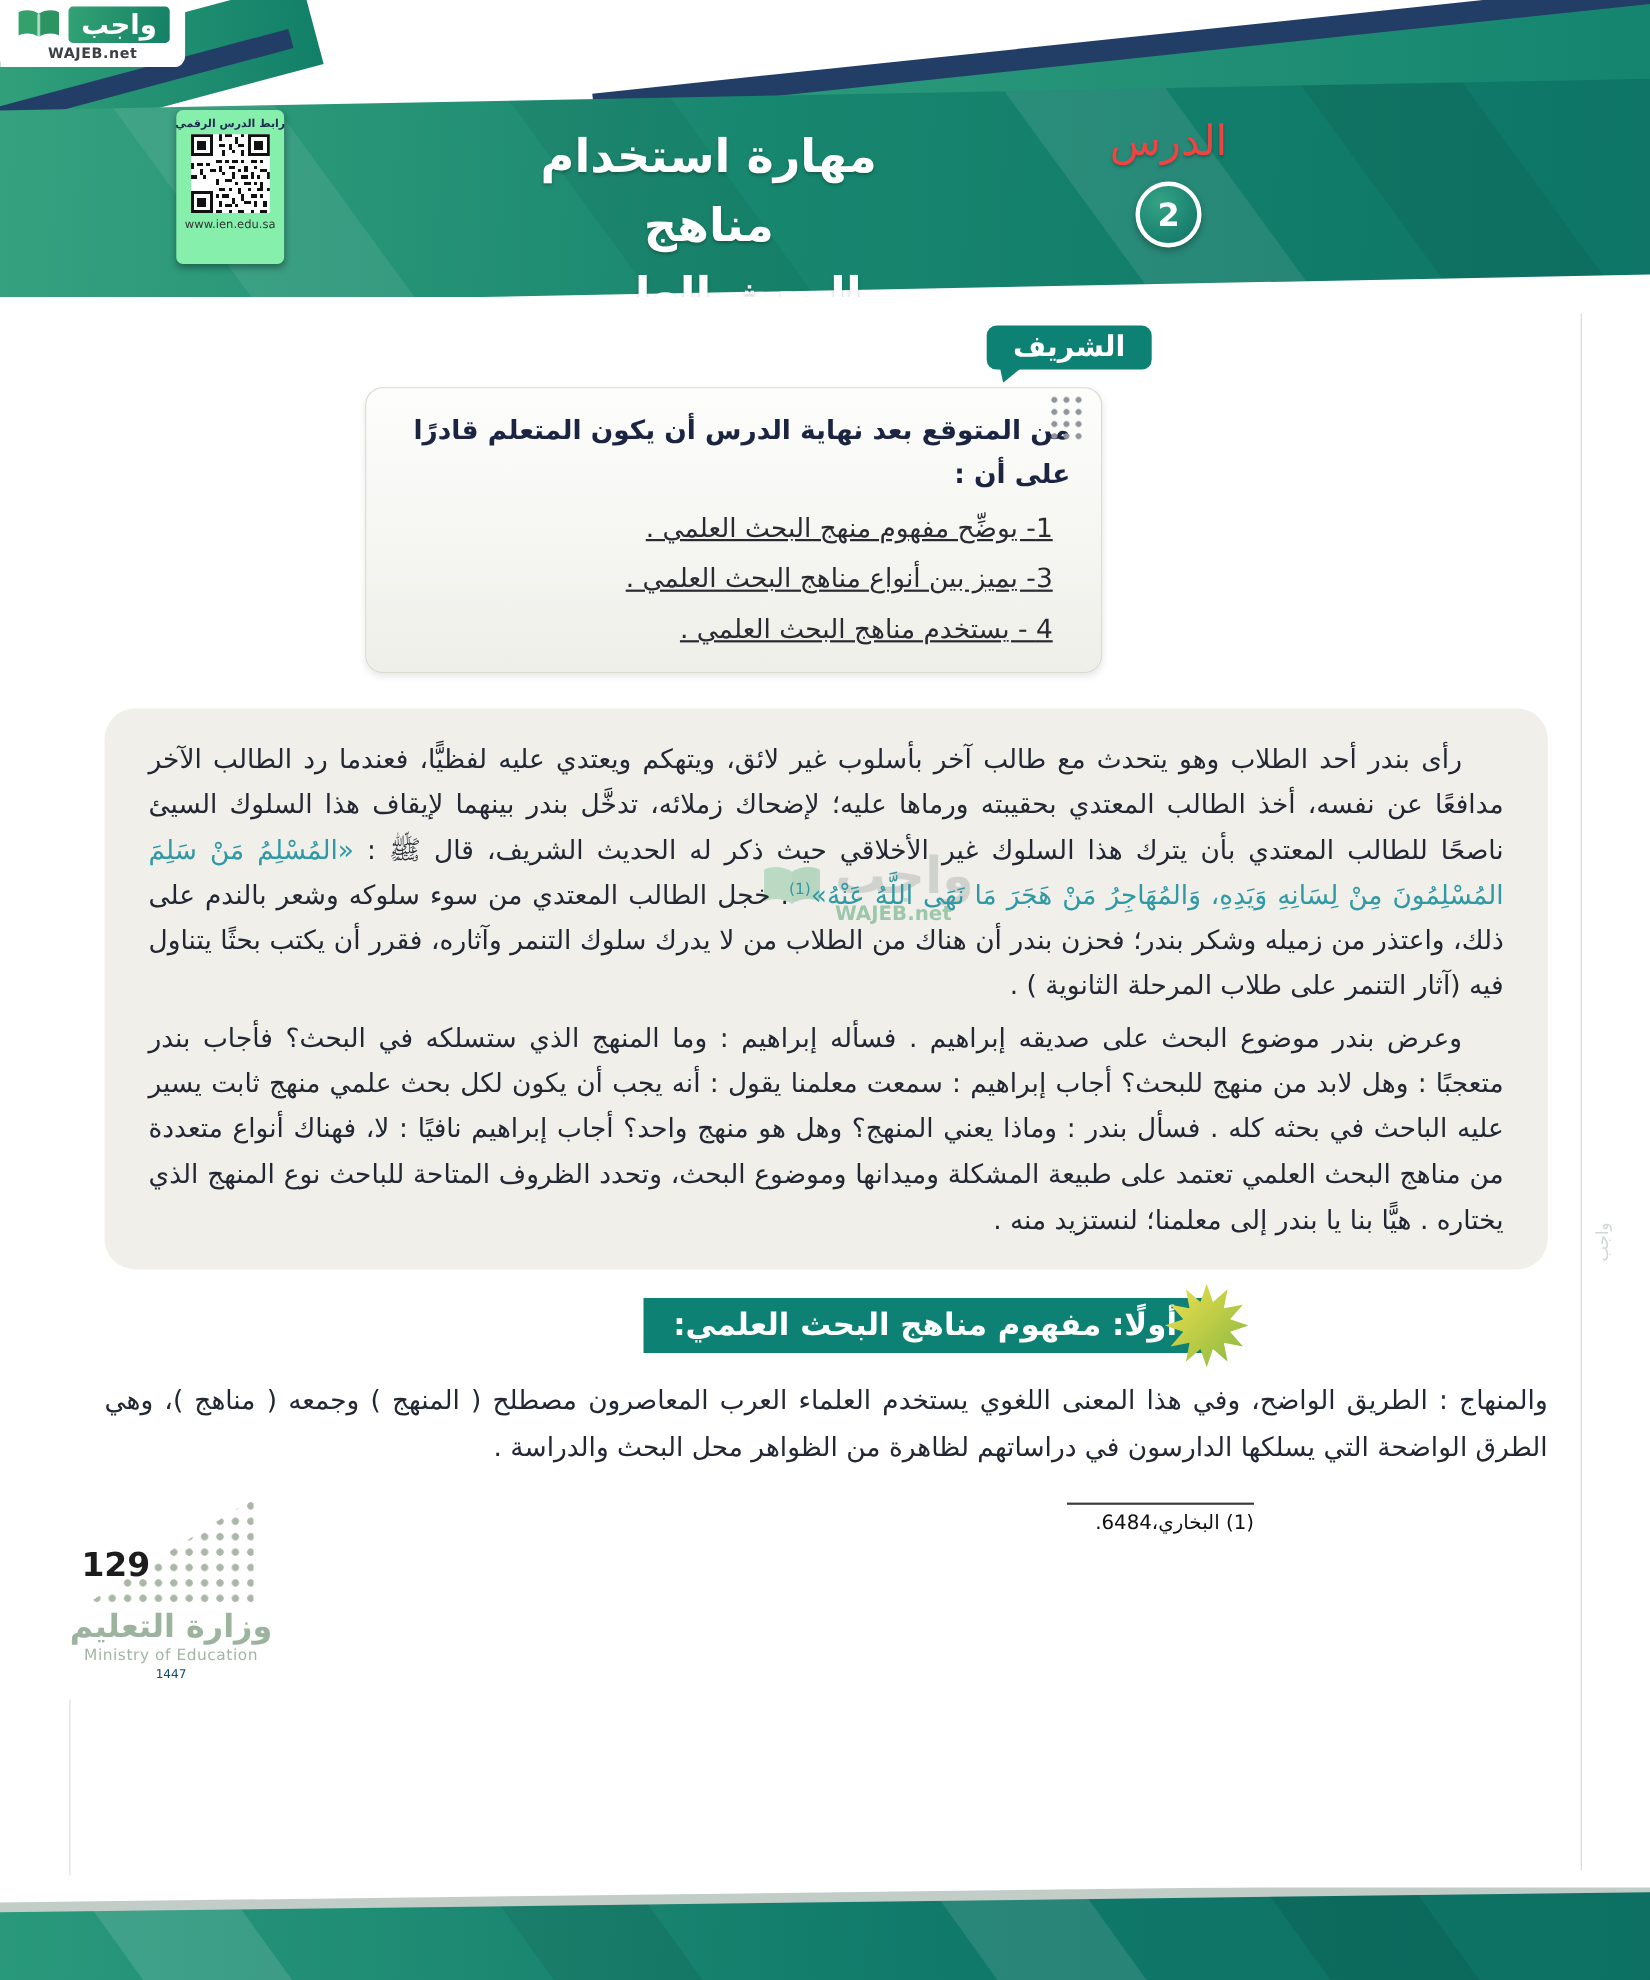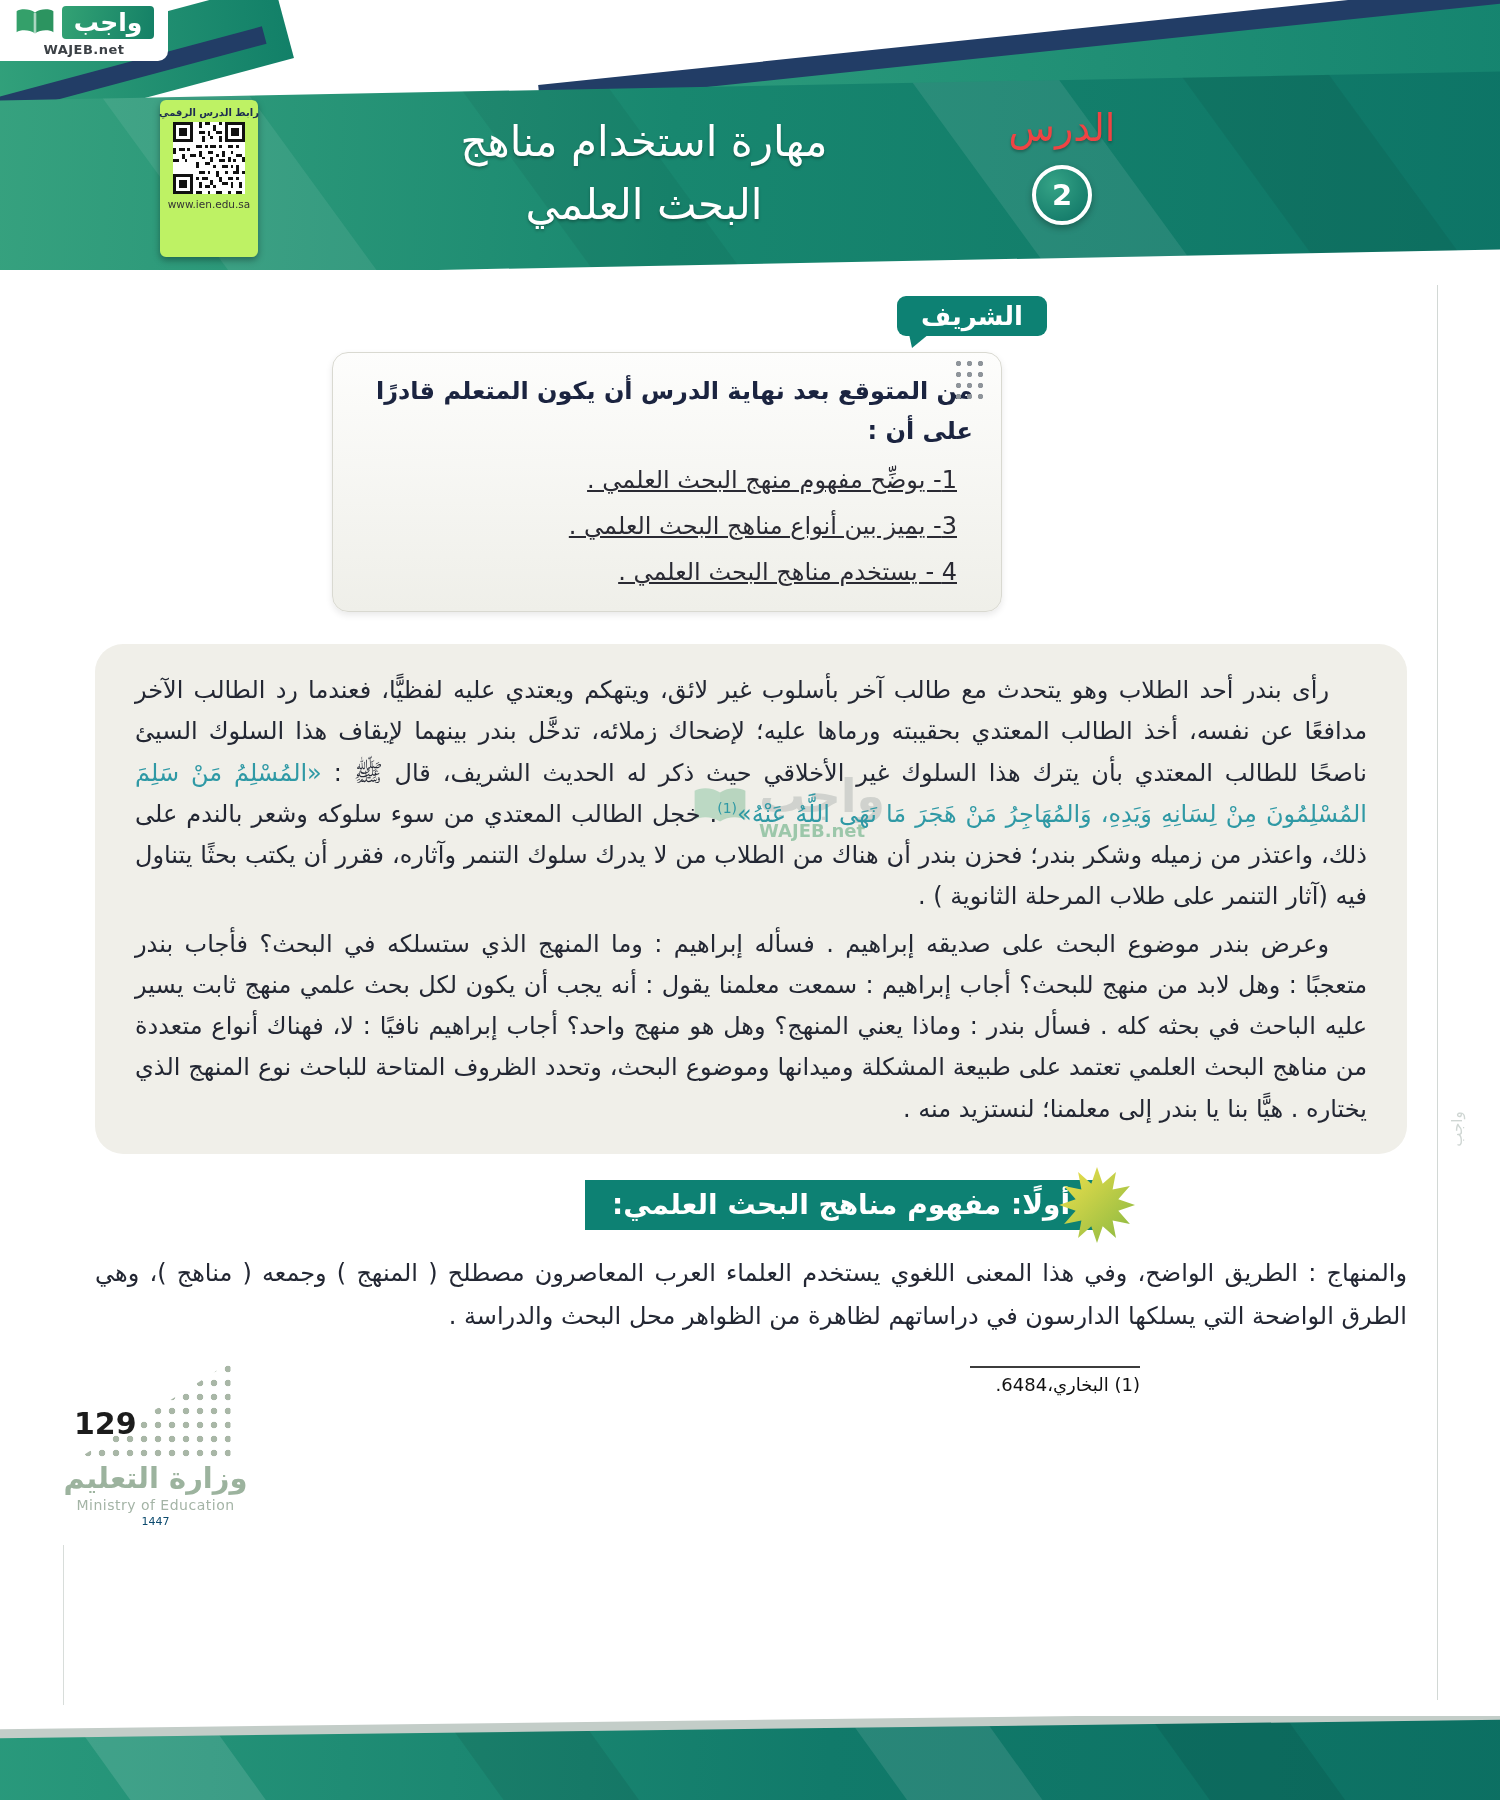--- a/index.html
+++ b/index.html
@@ -20,26 +20,26 @@
   .hstripe{position:absolute;top:-220px;bottom:-220px;width:120px;transform:rotate(-35deg);}
   .hs1{left:200px;background:rgba(255,255,255,0.08);}
   .hs2{left:560px;background:rgba(0,0,0,0.05);}
   .hs3{left:1010px;background:rgba(255,255,255,0.09);}
   .hs4{left:1280px;background:rgba(0,0,0,0.06);}
   .wajeb-top{position:absolute;top:0;left:0;width:160px;padding:6px 4px 4px;background:#fff;border-radius:0 0 10px 0;
     display:flex;flex-direction:column;align-items:center;gap:3px;z-index:5;}
   .wajeb-row{display:flex;align-items:center;gap:6px;direction:ltr;}
   .wajeb-ar{color:#fff;background:linear-gradient(100deg,#33a274,#148066);padding:2px 12px;border-radius:4px;font-weight:bold;font-size:25px;}
   .wajeb-site{color:#3c4146;font-weight:bold;font-size:13px;letter-spacing:.5px;}
-  .qr-card{position:absolute;top:100px;left:160px;width:98px;height:157px;background:#bef264;border-radius:6px;
+  .qr-card{position:absolute;top:100px;left:160px;width:98px;height:140px;background:#86efac;border-radius:6px;
     box-shadow:0 3px 7px rgba(0,0,0,.35);display:flex;flex-direction:column;align-items:center;
     padding:7px 5px;box-sizing:border-box;gap:4px;z-index:6;}
   .qr-label{font-size:10px;color:#1d2d50;font-weight:bold;white-space:nowrap;}
   .qr-site{font-size:10.5px;color:#333;direction:ltr;}
-  .header-title{position:absolute;top:110px;left:428px;width:432px;text-align:center;color:#fff;font-weight:normal;
+  .header-title{position:absolute;top:110px;left:428px;width:432px;text-align:center;color:#fff;font-weight:bold;
     font-size:42px;line-height:1.5;text-shadow:0 2px 3px rgba(0,0,0,.28);}
   .lesson-label{position:absolute;top:106px;left:992px;width:140px;text-align:center;color:#ef4444;font-weight:normal;
     font-size:38px;text-shadow:0 2px 3px rgba(0,0,0,.28);}
   .lesson-badge{position:absolute;top:165px;left:1032px;width:52px;height:52px;border-radius:50%;
     background:radial-gradient(circle at 35% 30%,#35a386,#0c7163);border:4px solid #fff;
     box-shadow:0 3px 7px rgba(0,0,0,.3);color:#fff;font-weight:bold;font-size:29px;
     display:flex;align-items:center;justify-content:center;}
   
   .border-right{position:absolute;right:62px;top:285px;height:1415px;width:1px;background:#d2d8d5;}
   .border-left{position:absolute;left:63px;top:1545px;height:160px;width:1px;background:#d8ddda;}

